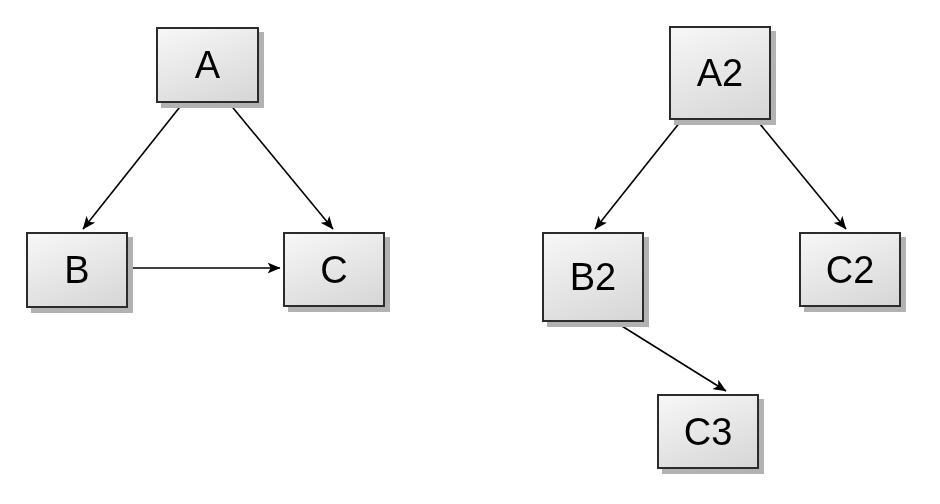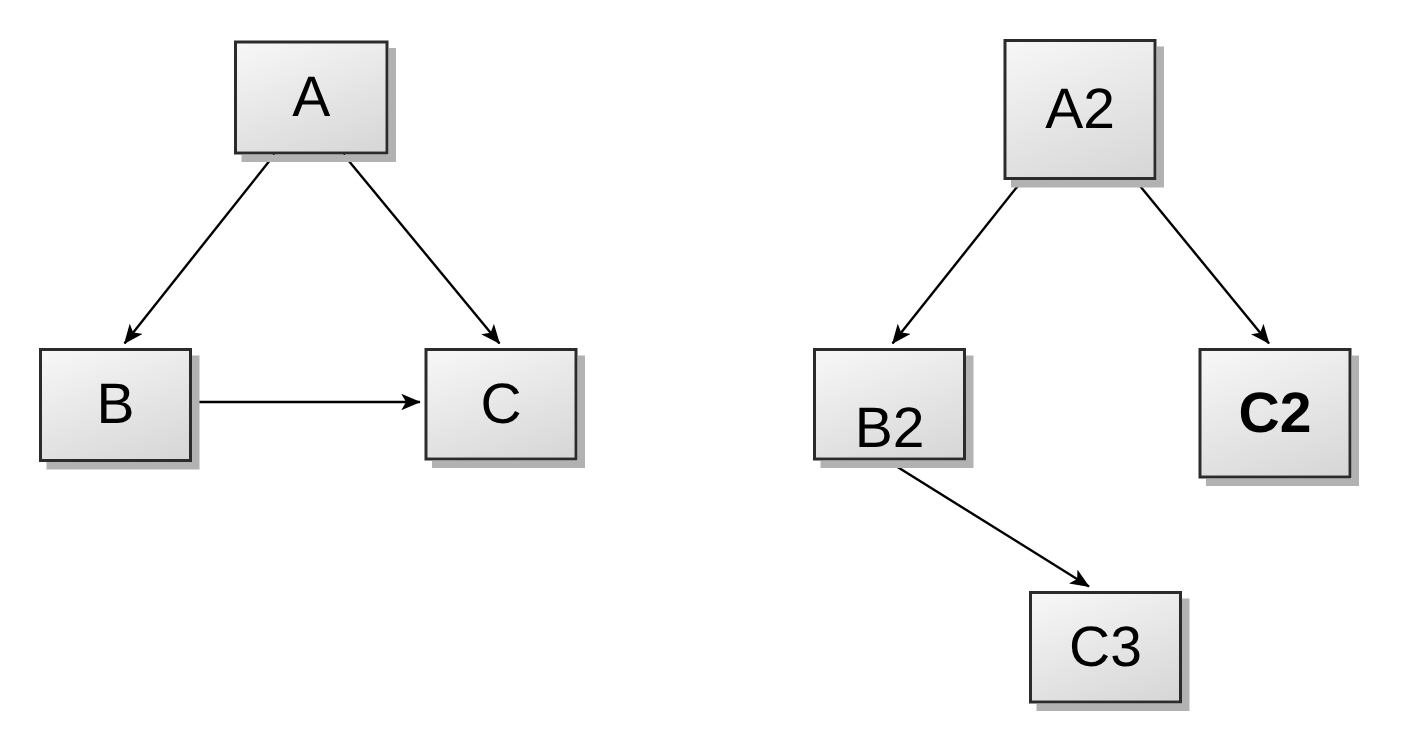--- a/index.html
+++ b/index.html
@@ -75,23 +75,23 @@
       </div>
       <div class="node" style="left: 26px; top: 232px; width: 102px; height: 76px;">
         <span class="node-label">B</span>
       </div>
       <div class="node" style="left: 283px; top: 232px; width: 102px; height: 75px;">
         <span class="node-label">C</span>
       </div>
       <div class="node" style="left: 669px; top: 26px; width: 102px; height: 94px;">
         <span class="node-label">A2</span>
       </div>
-      <div class="node" style="left: 542px; top: 232px; width: 102px; height: 75px; align-items: flex-end;">
+      <div class="node" style="left: 542px; top: 232px; width: 102px; height: 90px;">
         <span class="node-label">B2</span>
       </div>
-      <div class="node" style="left: 799px; top: 232px; width: 102px; height: 87px; font-weight: bold;">
+      <div class="node" style="left: 799px; top: 232px; width: 102px; height: 75px;">
         <span class="node-label">C2</span>
       </div>
-      <div class="node" style="left: 686px; top: 394px; width: 102px; height: 75px;">
+      <div class="node" style="left: 657px; top: 394px; width: 102px; height: 75px;">
         <span class="node-label">C3</span>
       </div>
     </div>
 </div>
 
 </body></html>

